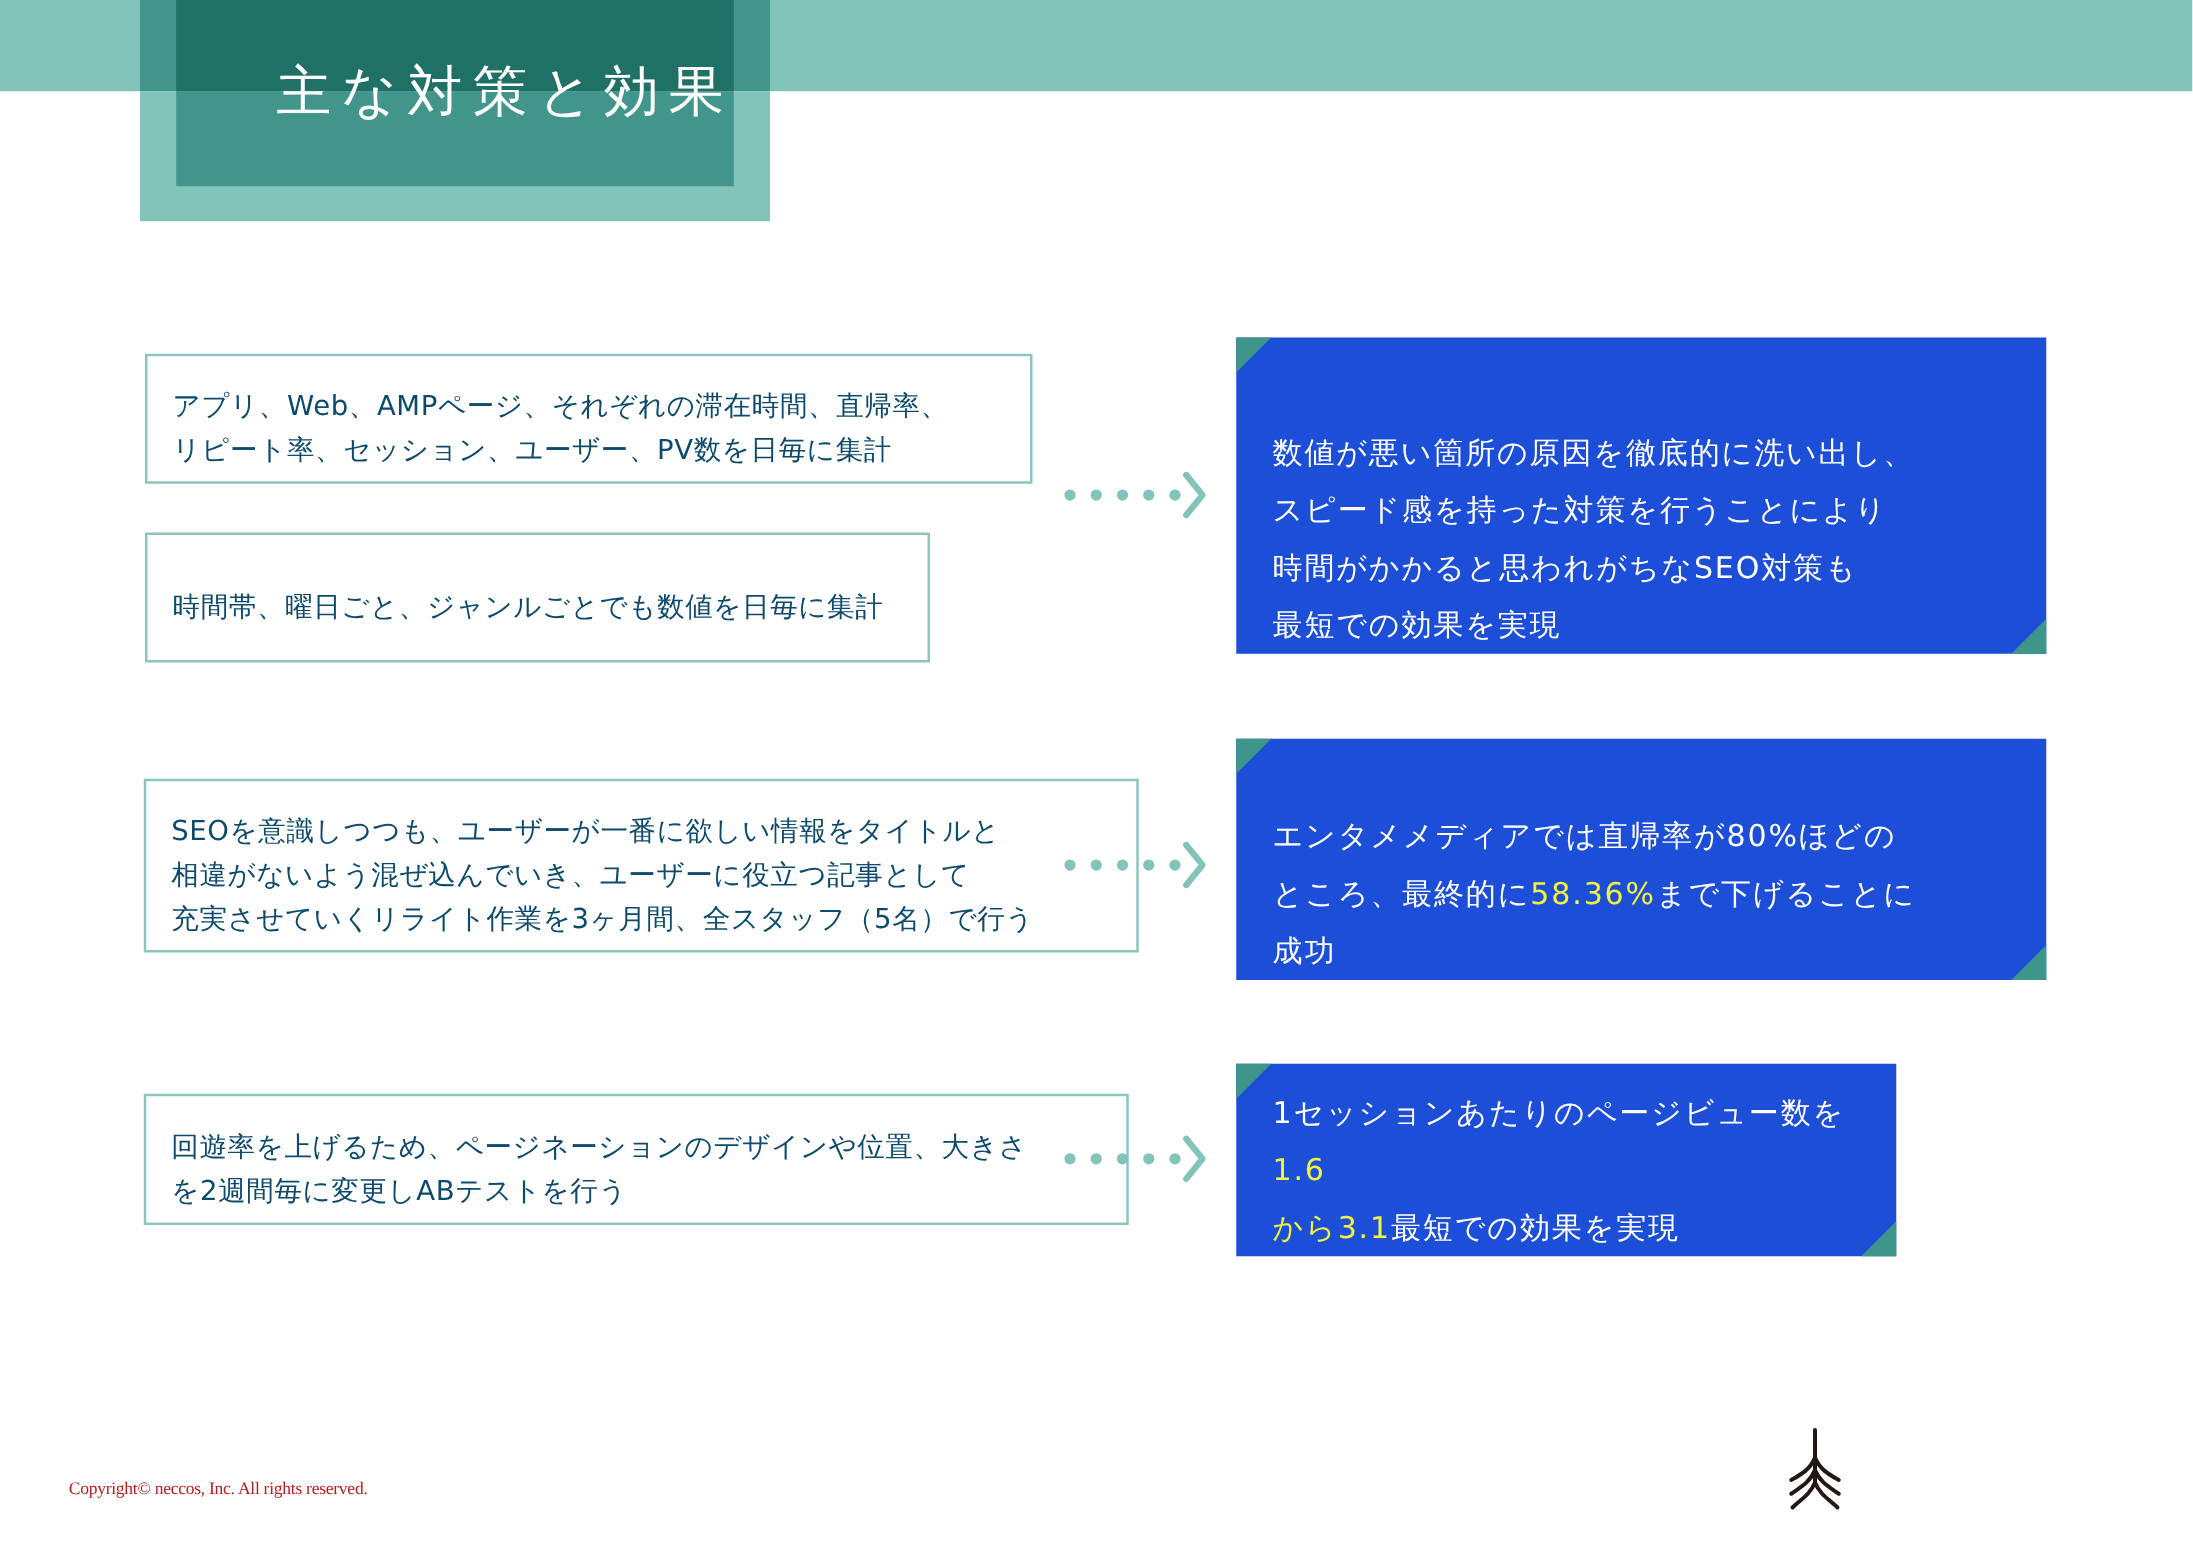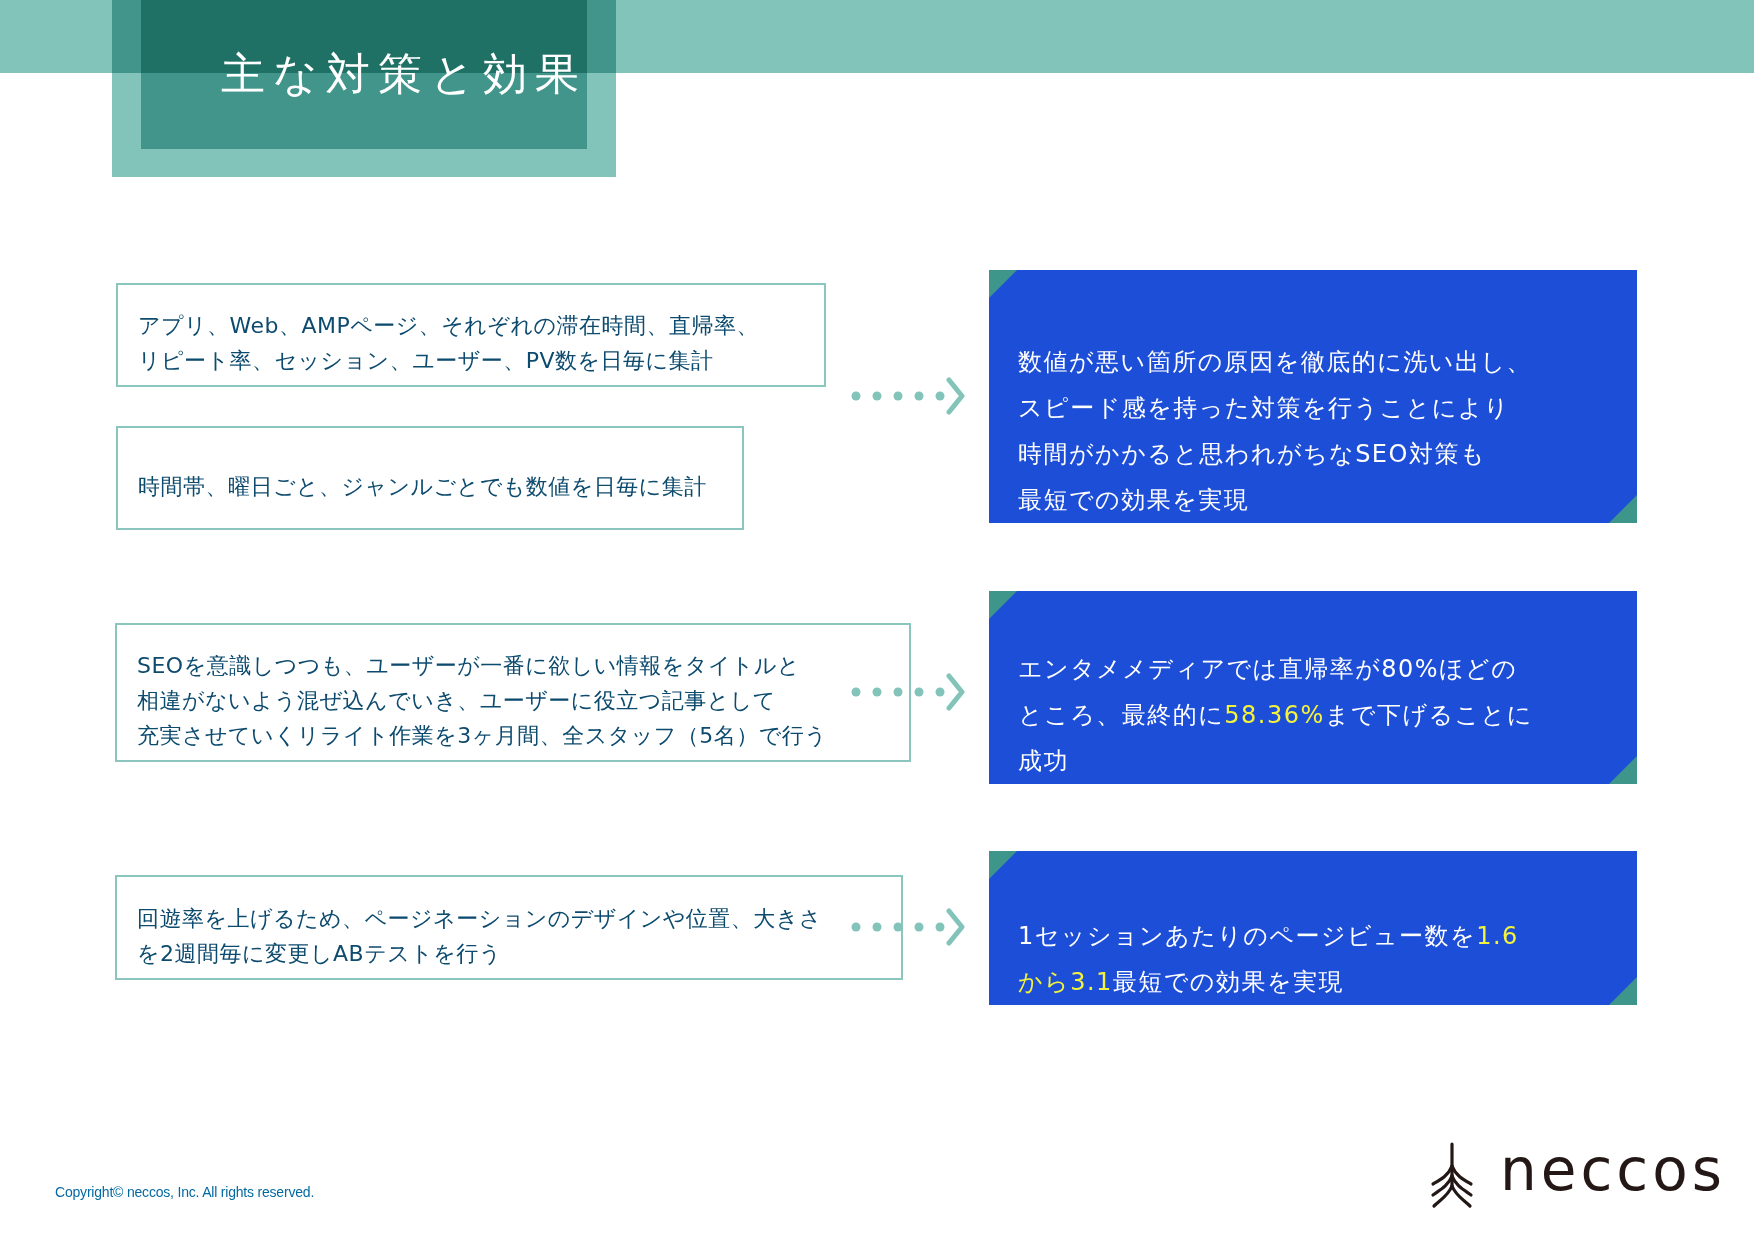--- a/index.html
+++ b/index.html
@@ -40,21 +40,21 @@
     border-top:28px solid #3E968A; border-right:28px solid transparent;
   }
   .tri-br {
     position:absolute; right:0; bottom:0; width:0; height:0;
     border-bottom:28px solid #3E968A; border-left:28px solid transparent;
   }
   
   .arrow { width:115px; height:40px; }
   .arrow svg { display:block; }
   
-  .copyright { left:55px; top:1184px; font-size:14px; color:#0369a1; font-family:Liberation Sans, sans-serif; letter-spacing:-0.2px; }
+  .copyright { left:55px; top:1184px; font-size:14px; color:#b91c1c; font-family:Liberation Serif, serif; letter-spacing:-0.2px; }
   .logo { left:1430px; top:1140px; width:290px; height:72px; }
   .logo-word { position:absolute; left:70px; top:-6px; font-size:58px; color:#231815; letter-spacing:4px; font-family:"DejaVu Sans", sans-serif; font-weight:normal; line-height:72px; }
 </style>
 </head>
 <body>
 
 <div class="abs band"></div>
 <div class="abs outer-top"></div>
 <div class="abs outer-bottom"></div>
 <div class="abs inner-top"></div>
@@ -117,34 +117,33 @@
 <div class="abs arrow" style="left:850px; top:907px;">
   <svg width="115" height="40" viewBox="0 0 115 40">
     <circle cx="6" cy="20" r="4.5" fill="#82C3BA"></circle>
     <circle cx="27" cy="20" r="4.5" fill="#82C3BA"></circle>
     <circle cx="48" cy="20" r="4.5" fill="#82C3BA"></circle>
     <circle cx="69" cy="20" r="4.5" fill="#82C3BA"></circle>
     <circle cx="90" cy="20" r="4.5" fill="#82C3BA"></circle>
     <polyline points="99,4 112,20 99,36" fill="none" stroke="#82C3BA" stroke-width="5" stroke-linecap="round" stroke-linejoin="round"></polyline>
   </svg>
 </div>
-<div class="abs rbox" style="left:989px; top:851px; width:648px; height:154px;">
+<div class="abs rbox" style="left:989px; top:851px; width:528px; height:154px;">
   <div class="tri-tl"></div>
   <div class="tri-br"></div>
   <span class="txt" style="white-space:pre-line;"><span>1セッションあたりのページビュー数を</span><span class="hl">1.6
 から3.1</span><span>最短での効果を実現</span></span>
 </div>
 
 <div class="abs copyright">Copyright© neccos, Inc. All rights reserved.</div>
 <div class="abs logo">
   <svg width="60" height="72" viewBox="0 0 60 72" style="position:absolute; left:0; top:0;">
     <g fill="none" stroke="#231815" stroke-width="3.2" stroke-linecap="round">
       <path d="M22 4 L22 48"></path>
       <path d="M22 26 C18 36, 10 40, 3 44"></path>
       <path d="M22 26 C26 36, 34 40, 41 44"></path>
       <path d="M22 36 C18 46, 10 50, 3 55"></path>
       <path d="M22 36 C26 46, 34 50, 41 55"></path>
       <path d="M22 46 C18 56, 10 60, 4 66"></path>
       <path d="M22 46 C26 56, 34 60, 40 66"></path>
     </g>
   </svg>
-  <span class="logo-word">neccos</span>
 </div>
 
 </body></html>

